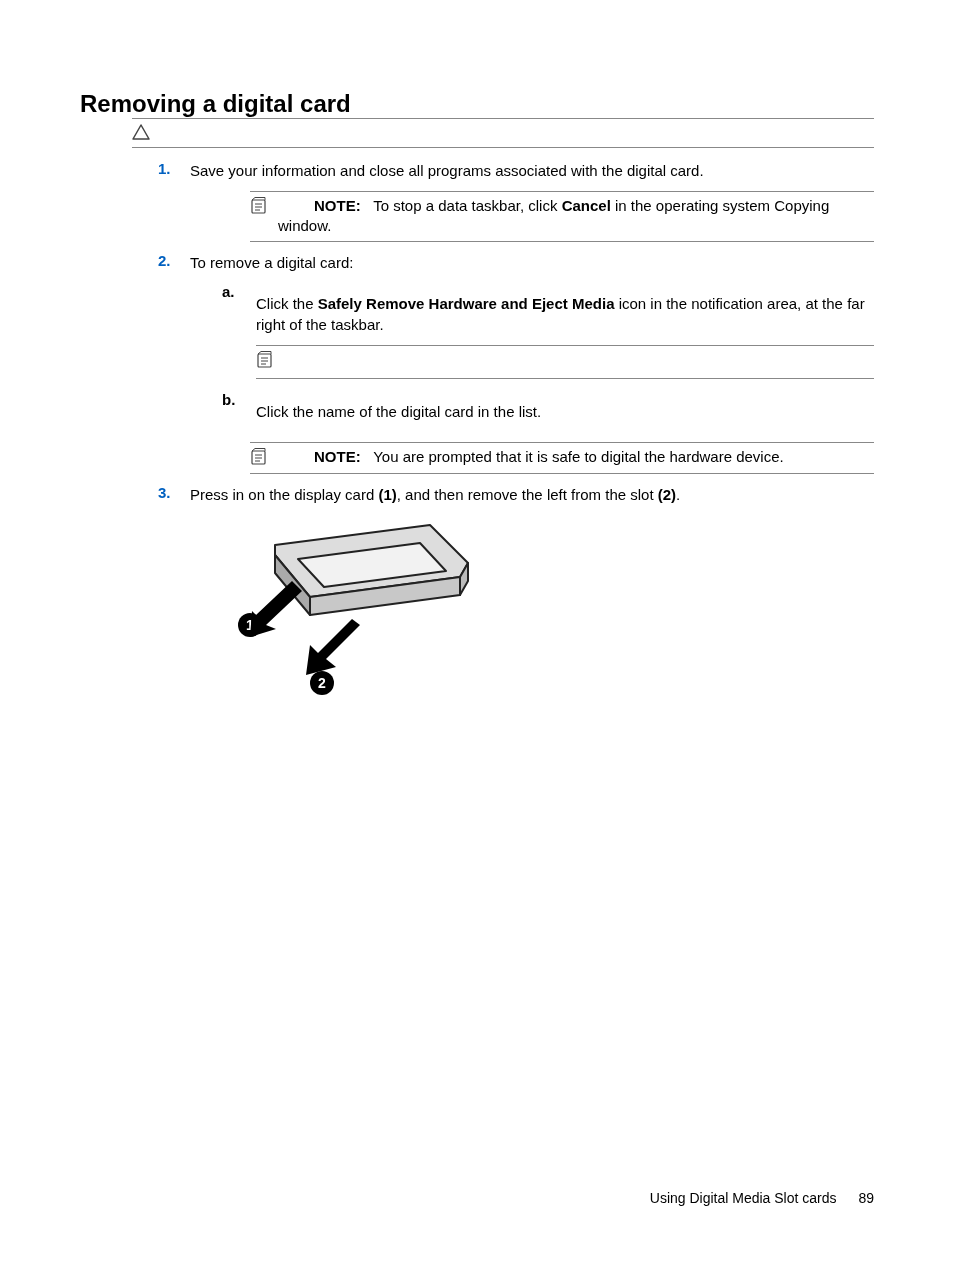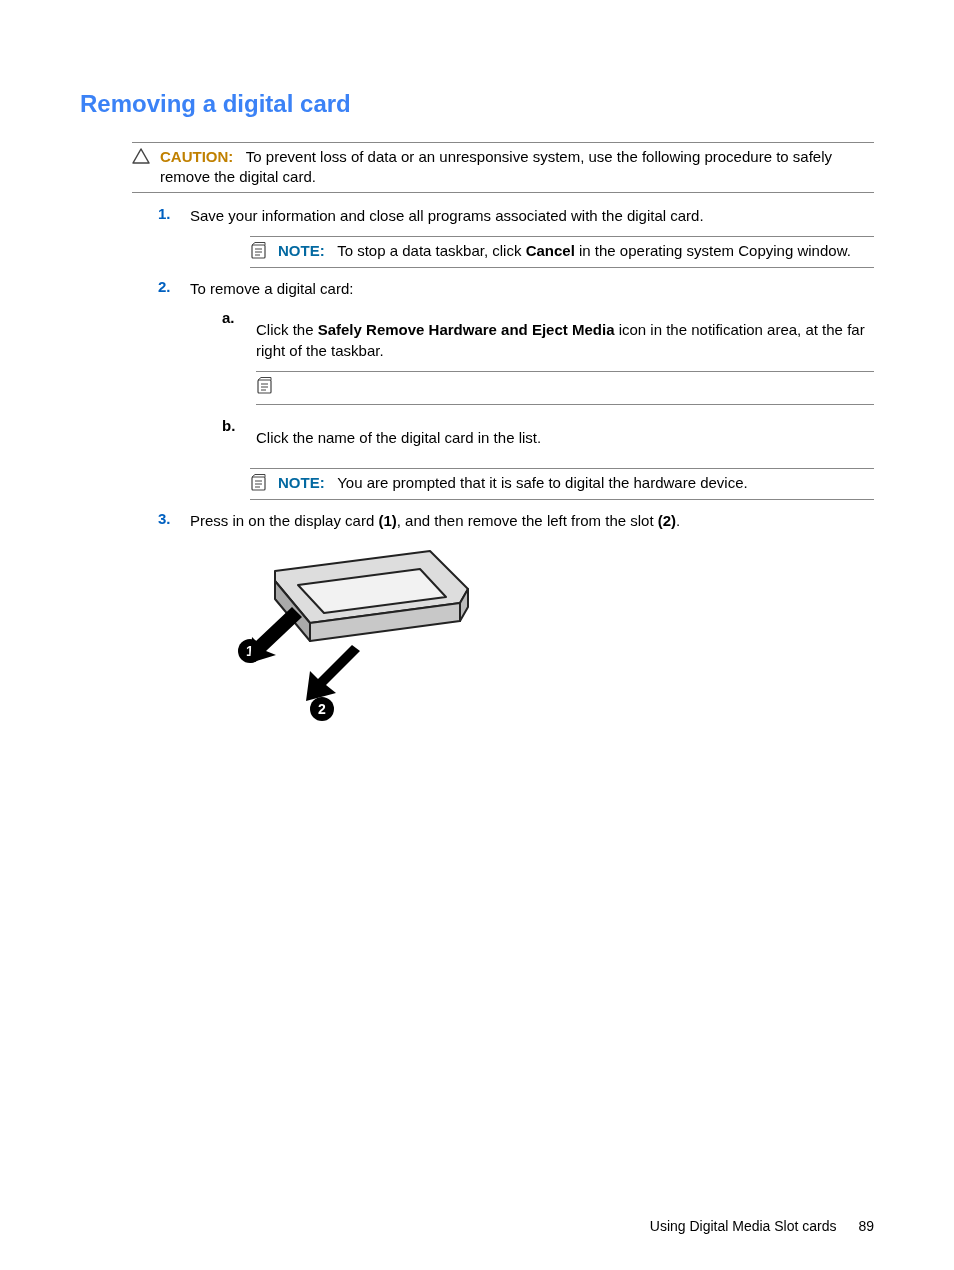--- a/index.html
+++ b/index.html
@@ -11,24 +11,24 @@
     font-size: 15px;
     color: #000;
     width: 954px;
     height: 1270px;
     position: relative;
   }
   .page {
     padding: 90px 80px 40px 80px;
   }
   .section-title {
-    color: #3b82f6;
+    color: #000000;
     font-size: 24px;
     font-weight: bold;
-    margin-bottom: 24px;
+    margin-bottom: 0;
   }
   .callout {
     border-top: 1px solid #888;
     border-bottom: 1px solid #888;
     padding: 4px 0;
     margin-left: 52px;
     margin-bottom: 12px;
     display: flex;
     align-items: flex-start;
   }
@@ -43,21 +43,21 @@
   .callout-icon, .callout-icon-inner {
     flex: 0 0 22px;
     margin-right: 6px;
     margin-top: 1px;
   }
   .callout-body {
     flex: 1;
     line-height: 1.35;
   }
   .callout-label-caution { color: #c08000; font-weight: bold; }
-  .callout-label-note { color: #0369a1; font-weight: bold; }
+  .callout-label-note { color: #000000; font-weight: bold; margin-left: 36px; }
   .ol {
     margin-left: 78px;
   }
   .ol-item {
     display: flex;
     margin-bottom: 10px;
   }
   .ol-num {
     flex: 0 0 32px;
     font-weight: bold;
@@ -91,43 +91,39 @@
   .note-indent-2 {
     margin-left: 34px;
     margin-bottom: 10px;
   }
   .figure {
     margin-left: 140px;
     margin-top: 10px;
   }
   .footer {
     position: absolute;
-    bottom: 36px;
+    bottom: 64px;
     right: 80px;
     font-size: 14px;
   }
   .footer-page { margin-left: 18px; }
   b { font-weight: bold; }
 </style>
 </head>
 <body>
 
 <div class="page">
 
   <div class="section-title">Removing a digital card</div>
 
   <div class="callout">
     <span class="callout-icon">
       <svg width="18" height="16" viewBox="0 0 18 16">
         <path d="M9 1 L17 15 L1 15 Z" fill="none" stroke="#444" stroke-width="1.5" stroke-linejoin="round"></path>
       </svg>
-    </span>
-    <span class="callout-body">
-      <span class="callout-label-caution">CAUTION:</span>
-      &nbsp;&nbsp;<span>To prevent loss of data or an unresponsive system, use the following procedure to safely remove the digital card.</span>
     </span>
   </div>
 
   <div class="ol">
 
     <div class="ol-item">
       <div class="ol-num">1.</div>
       <div class="ol-body">Save your information and close all programs associated with the digital card.</div>
     </div>
 

